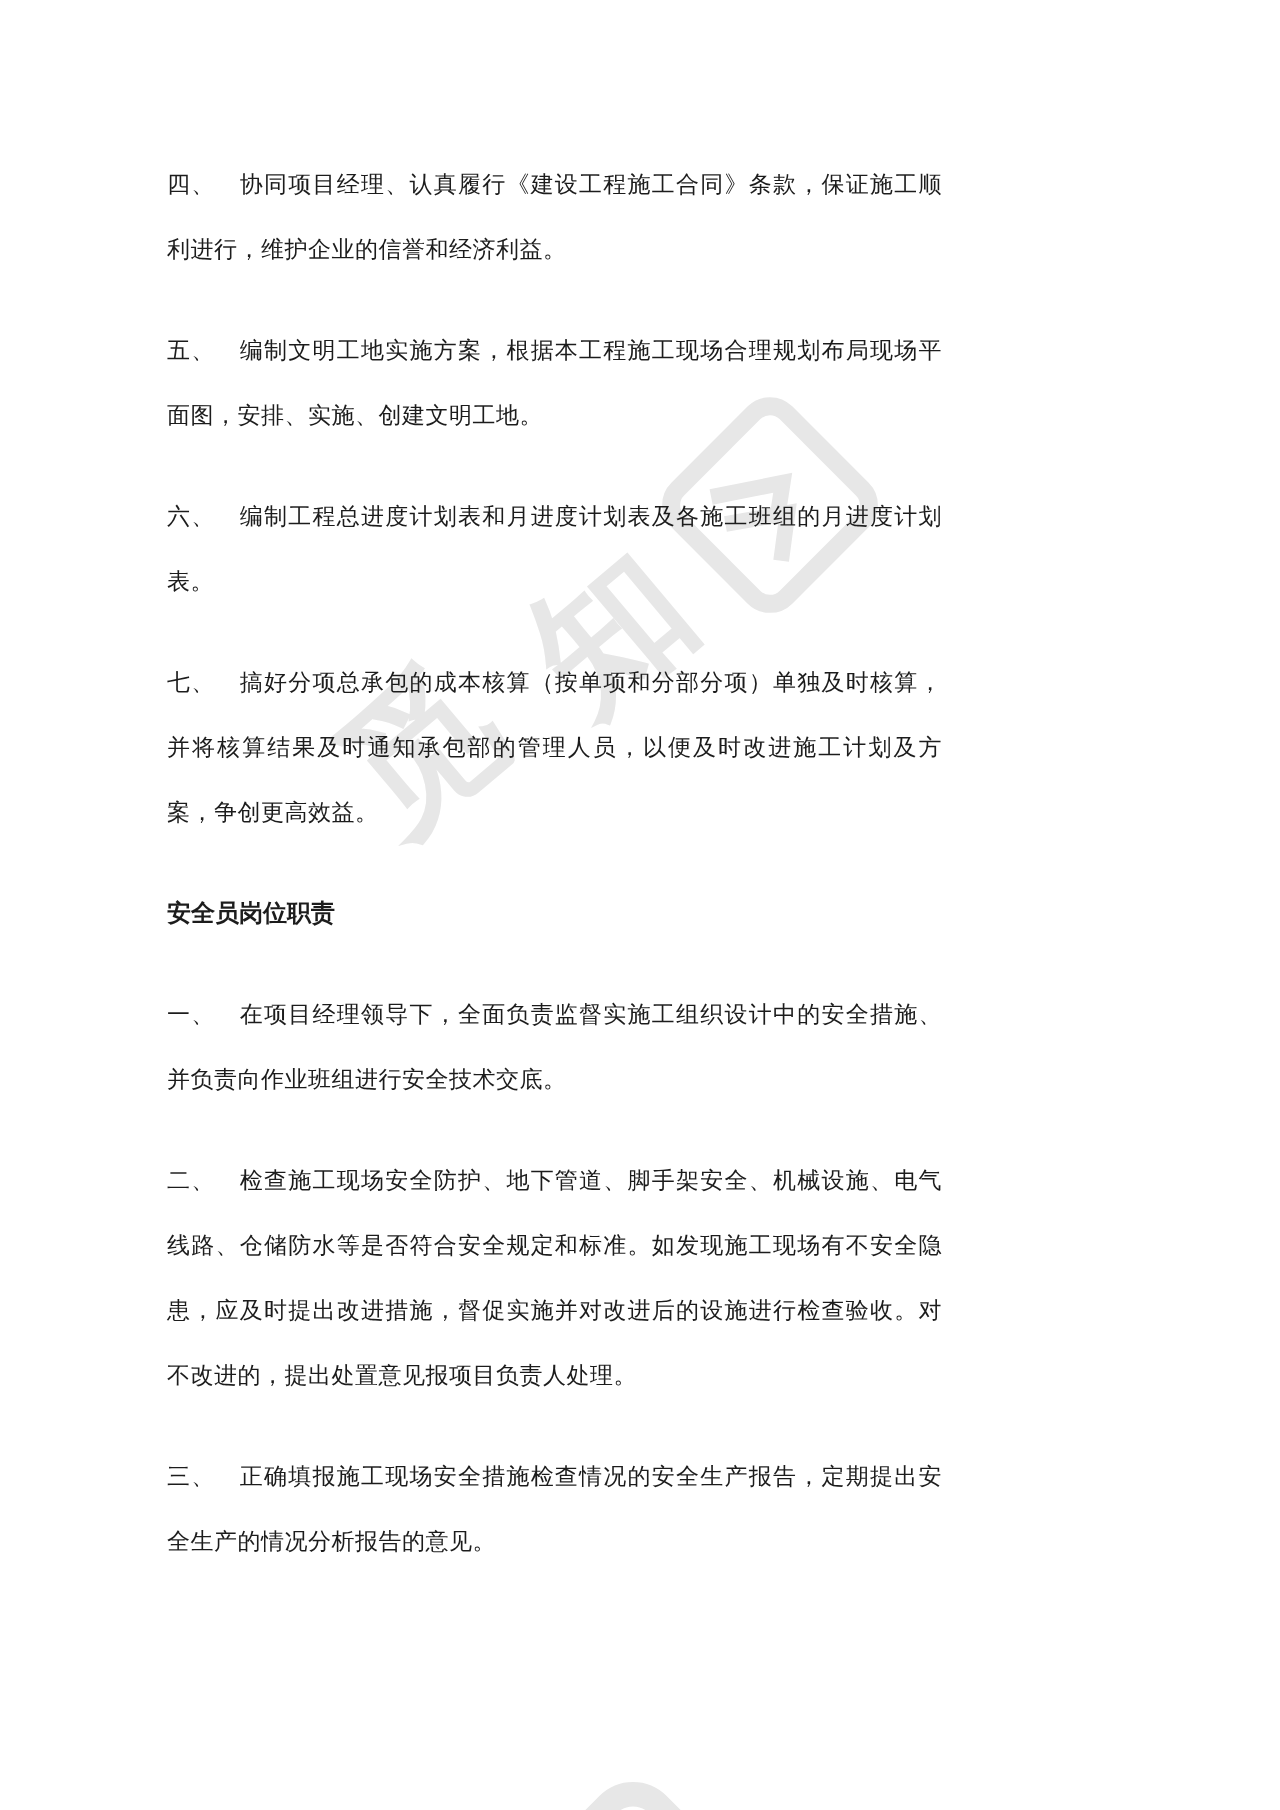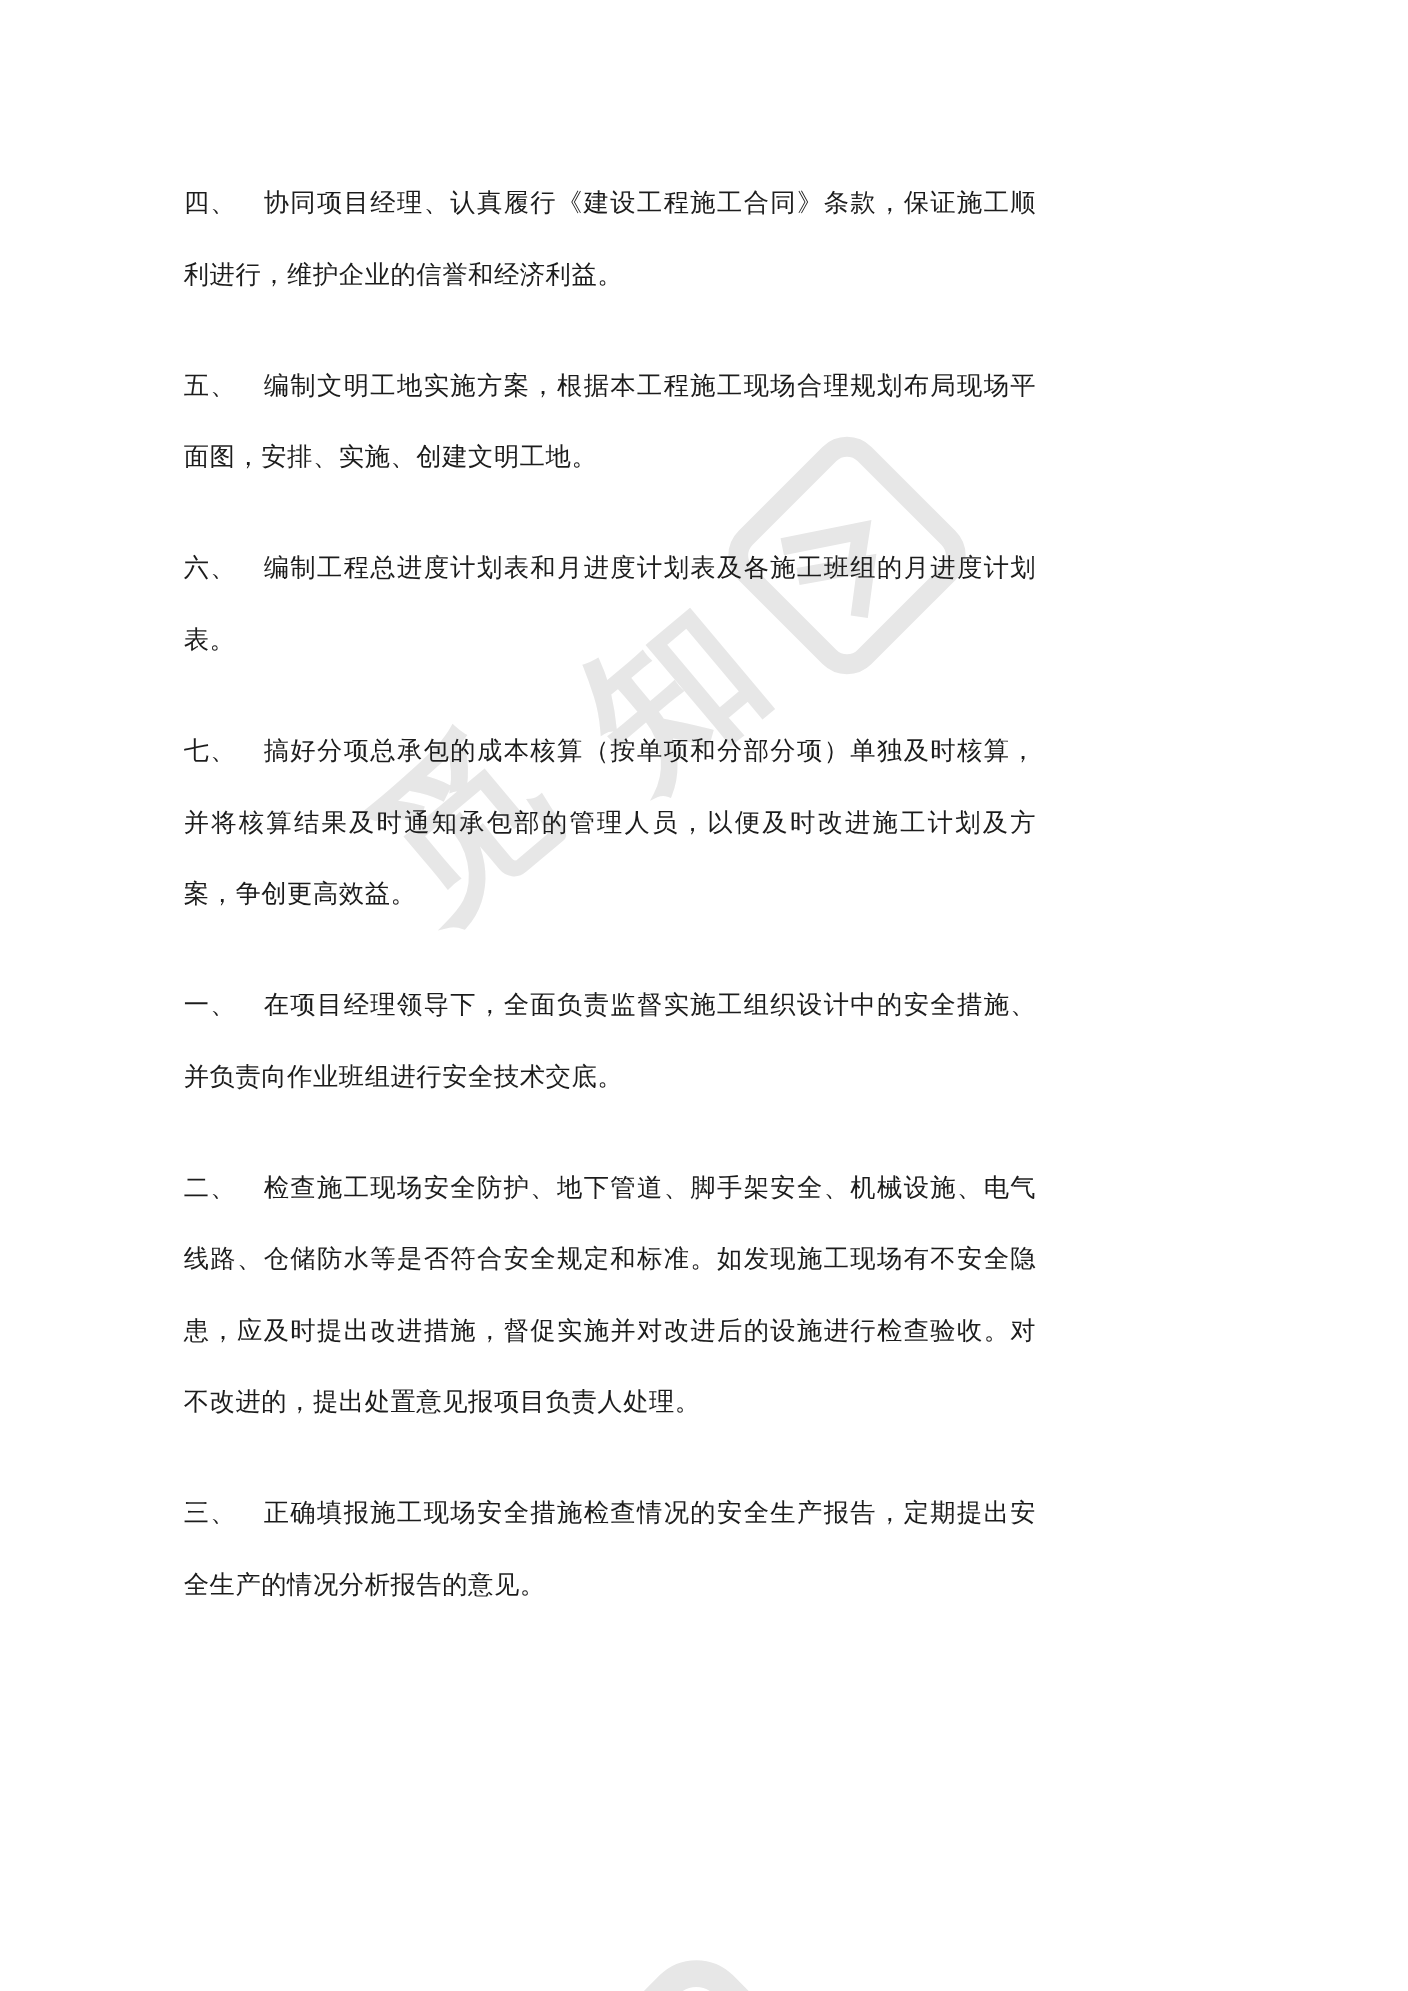--- a/index.html
+++ b/index.html
@@ -99,18 +99,19 @@
       <path class="wm-stroke" d="M38,112 L74,58 L96,88" stroke-width="12"></path>
       <path class="wm-stroke" d="M64,120 L96,74 L122,108" stroke-width="12"></path>
     </svg>
   </div>
 
   <div class="content">
     <p>四、　协同项目经理、认真履行《建设工程施工合同》条款，保证施工顺利进行，维护企业的信誉和经济利益。</p>
     <p>五、　编制文明工地实施方案，根据本工程施工现场合理规划布局现场平面图，安排、实施、创建文明工地。</p>
     <p>六、　编制工程总进度计划表和月进度计划表及各施工班组的月进度计划表。</p>
     <p>七、　搞好分项总承包的成本核算（按单项和分部分项）单独及时核算，并将核算结果及时通知承包部的管理人员，以便及时改进施工计划及方案，争创更高效益。</p>
+    <h2>安全员岗位职责</h2>
     <p>一、　在项目经理领导下，全面负责监督实施工组织设计中的安全措施、并负责向作业班组进行安全技术交底。</p>
     <p>二、　检查施工现场安全防护、地下管道、脚手架安全、机械设施、电气线路、仓储防水等是否符合安全规定和标准。如发现施工现场有不安全隐患，应及时提出改进措施，督促实施并对改进后的设施进行检查验收。对不改进的，提出处置意见报项目负责人处理。</p>
     <p>三、　正确填报施工现场安全措施检查情况的安全生产报告，定期提出安全生产的情况分析报告的意见。</p>
   </div>
 
 </div>
 
 </body></html>

